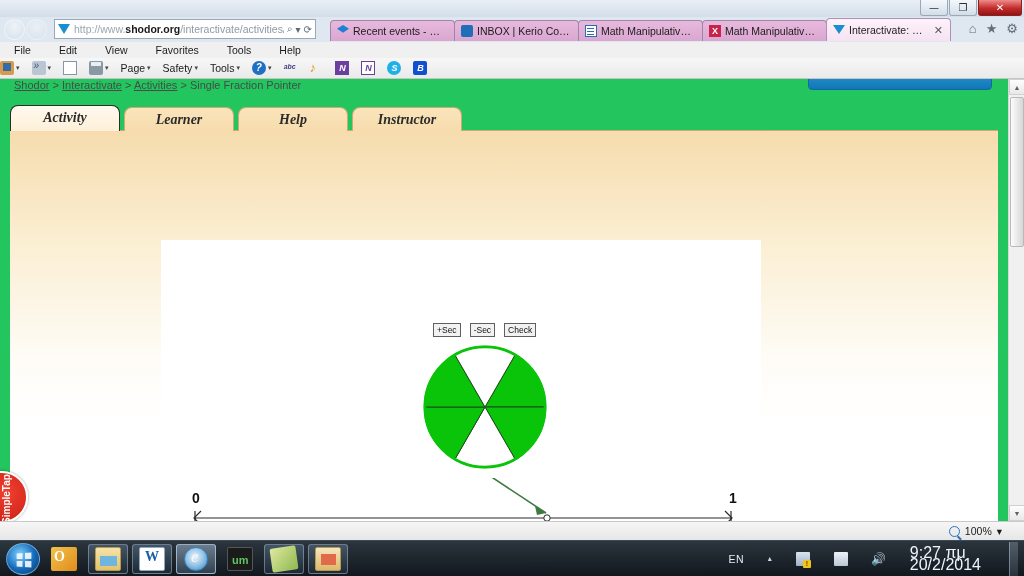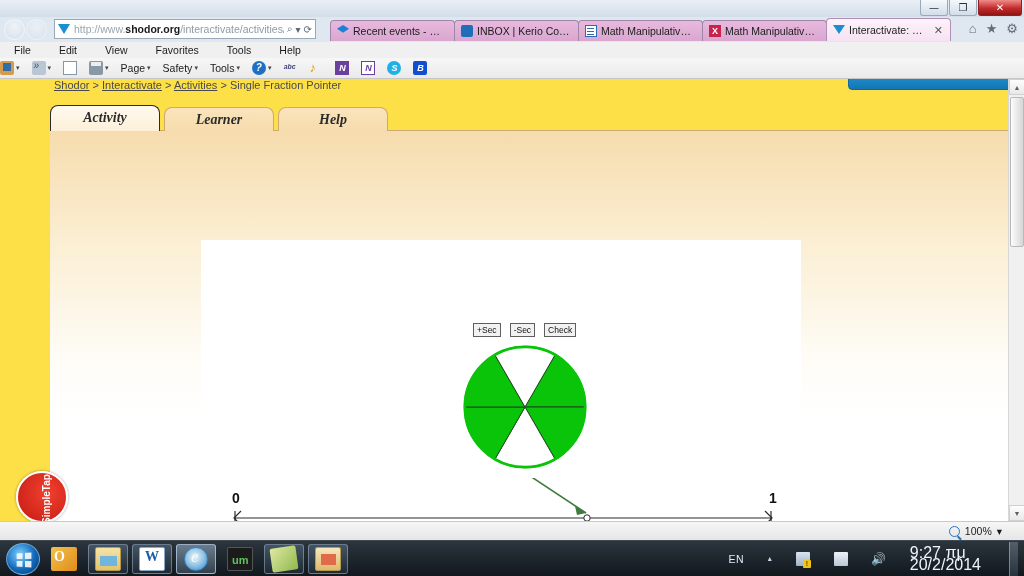--- a/index.html
+++ b/index.html
@@ -142,21 +142,21 @@
   .ci.abc { color:#3a3a7a; font-size:10px; font-weight:700; line-height:14px; }
   .ci.note { color:#d6a021; font-size:13px; line-height:14px; }
   .ci.n1 { background:#6b3fa0; color:#fff; font-size:9px; text-align:center; line-height:14px; font-weight:700; }
   .ci.n2 { background:#fff; border:1px solid #6b3fa0; color:#6b3fa0; font-size:9px; text-align:center; line-height:13px; font-weight:700; }
   .ci.skype { background:#1fb0e8; border-radius:50%; color:#fff; font-size:9px; text-align:center; line-height:14px; font-weight:700; }
   .ci.bt { background:#1050d0; border-radius:2px; color:#fff; font-size:9px; text-align:center; line-height:14px; font-weight:700; }
 
   
   #viewport {
     position: absolute; left: 0; top: 79px; width: 1024px; height: 442px;
-    background: #fde047; overflow: hidden; padding-left: 40px;
+    background: #22c55e; overflow: hidden;
   }
   .scrollbar {
     position: absolute; right: 0; top: 0; width: 16px; height: 442px;
     background: #f0f0f0; border-left: 1px solid #d8d8d8;
   }
   .sb-arrow { width:16px; height:16px; text-align:center; font-size:7px; color:#606060; line-height:16px;
               background: linear-gradient(180deg,#fdfdfd,#e8e8e8); border:1px solid #d0d0d0; }
   .sb-arrow.bot { position:absolute; bottom:0; left:0; }
   .sb-thumb { position:absolute; left:1px; top:18px; width:14px; height:150px;
               background: linear-gradient(90deg,#fdfdfd,#d6d6d6); border:1px solid #b9b9b9; border-radius:2px; }
@@ -441,20 +441,21 @@
           <a>Activities</a>
           <span>&gt;</span>
           <span>Single Fraction Pointer</span>
         </div>
 
         <div class="tabs-underline"></div>
         <div class="ptabs">
           <div class="ptab active">Activity</div>
           <div class="ptab">Learner</div>
           <div class="ptab">Help</div>
+          <div class="ptab">Instructor</div>
         </div>
 
         <div class="pagebody">
           <div class="applet">
 
             <div class="appbtns">
               <div class="appbtn">+Sec</div>
               <div class="appbtn">-Sec</div>
               <div class="appbtn">Check</div>
             </div>

